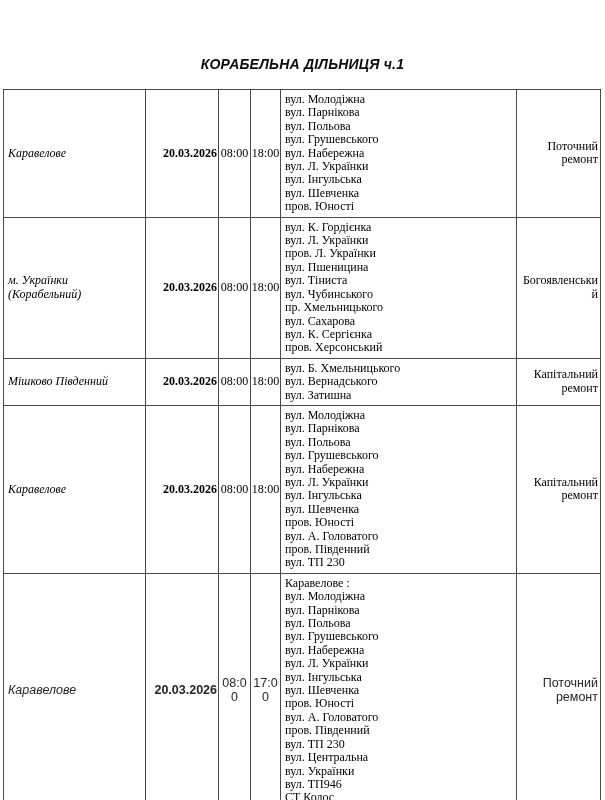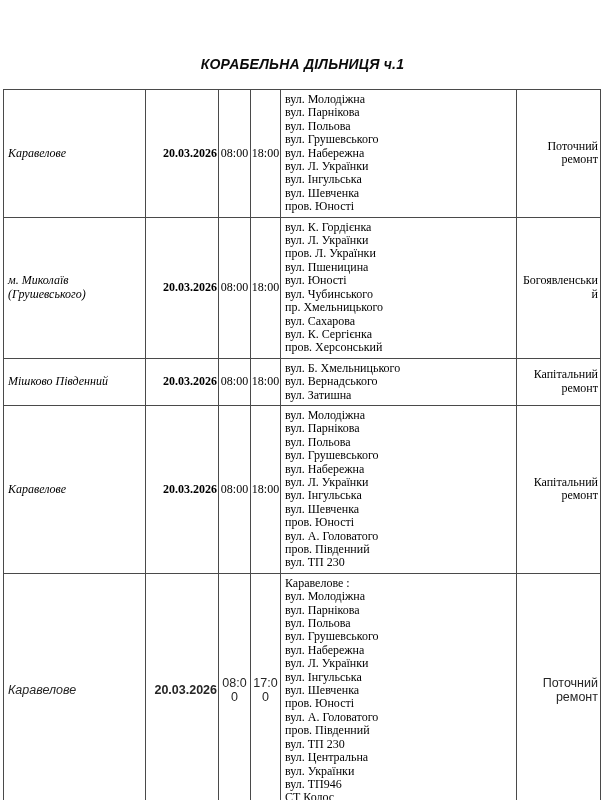--- a/index.html
+++ b/index.html
@@ -82,30 +82,30 @@
             <div class="street-line">вул. Грушевського</div>
             <div class="street-line">вул. Набережна</div>
             <div class="street-line">вул. Л. Українки</div>
             <div class="street-line">вул. Інгульська</div>
             <div class="street-line">вул. Шевченка</div>
             <div class="street-line">пров. Юності</div>
           </td>
     <td class="col-type">Поточний ремонт</td>
   </tr>
         <tr>
-    <td class="col-location">м. Миколаїв (Грушевського)</td>
+    <td class="col-location">м. Українки (Корабельний)</td>
     <td class="col-date">20.03.2026</td>
     <td class="col-time">08:00</td>
     <td class="col-time">18:00</td>
     <td class="col-streets">
             <div class="street-line">вул. К. Гордієнка</div>
             <div class="street-line">вул. Л. Українки</div>
             <div class="street-line">пров. Л. Українки</div>
             <div class="street-line">вул. Пшеницина</div>
-            <div class="street-line">вул. Юності</div>
+            <div class="street-line">вул. Тіниста</div>
             <div class="street-line">вул. Чубинського</div>
             <div class="street-line">пр. Хмельницького</div>
             <div class="street-line">вул. Сахарова</div>
             <div class="street-line">вул. К. Сергієнка</div>
             <div class="street-line">пров. Херсонський</div>
           </td>
     <td class="col-type">Богоявленський</td>
   </tr>
         <tr>
     <td class="col-location">Мішково Південний</td>

